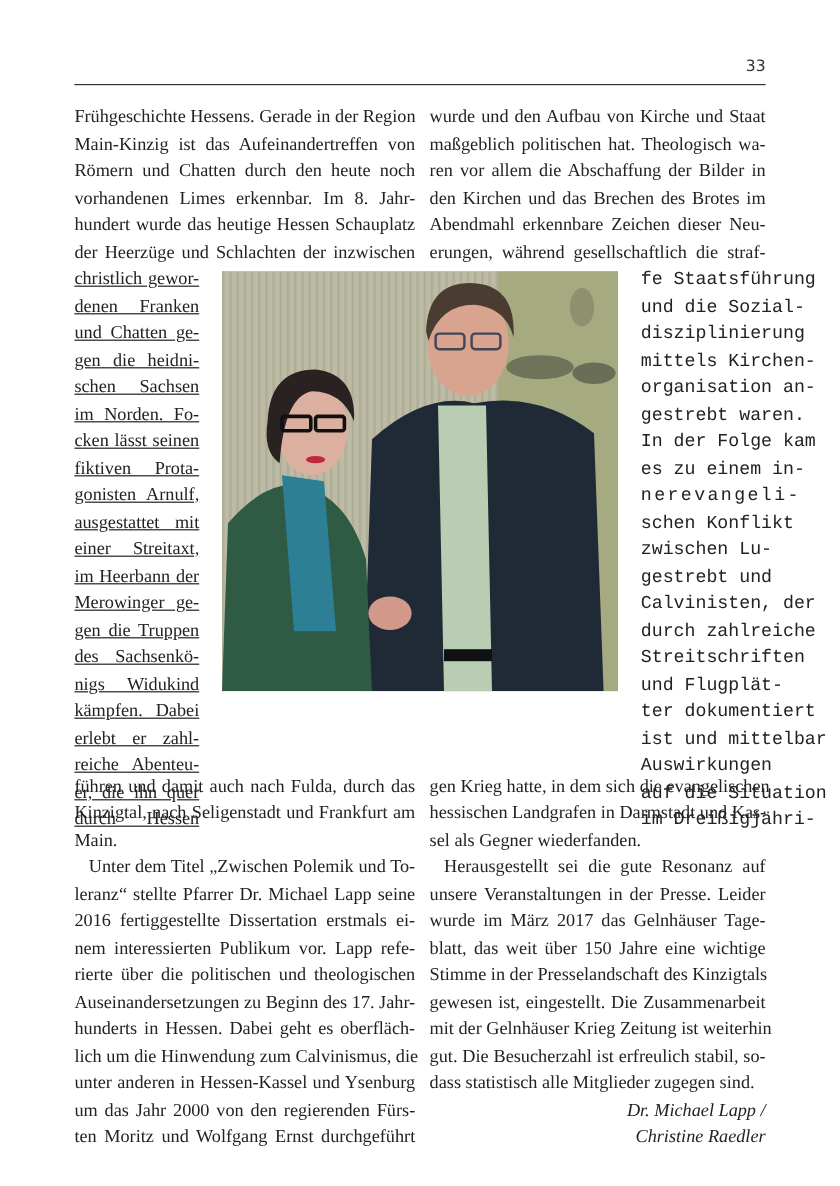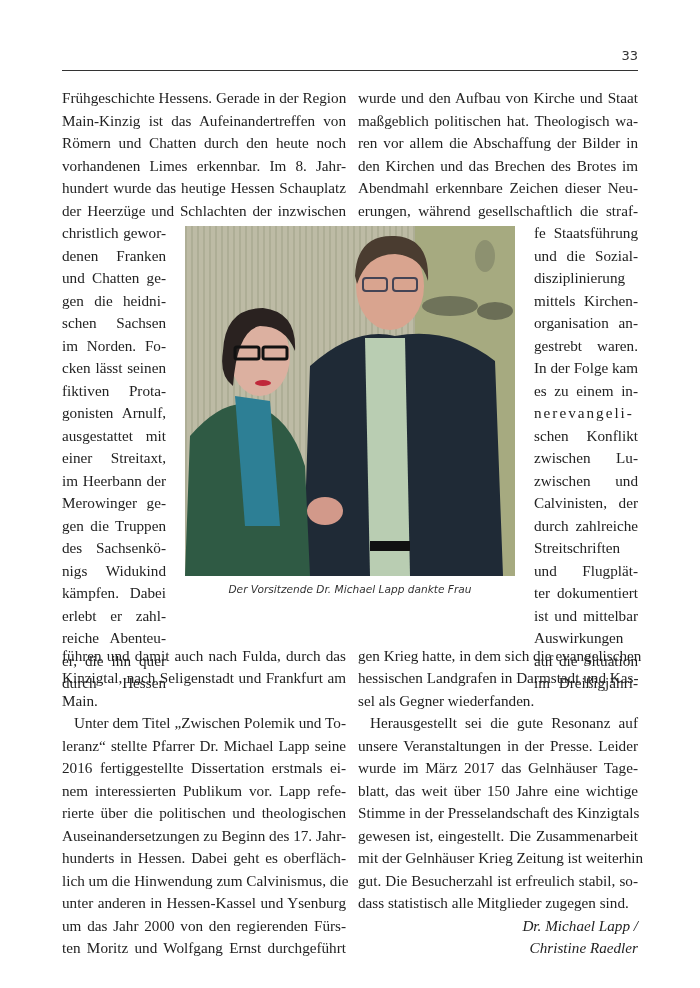--- a/index.html
+++ b/index.html
@@ -5,22 +5,22 @@
   html, body { margin:0; padding:0; background:#ffffff; }
   body { width:700px; height:988px; position:relative; overflow:hidden;
          font-family:"Liberation Serif", "DejaVu Serif", serif; color:#222; }
   .header { position:absolute; left:62px; top:48px; width:576px; height:22px; border-bottom:1.5px solid #333; }
   .header .title { position:absolute; left:0; right:0; top:2px; text-align:center;
                    font-family:"DejaVu Sans", sans-serif; font-size:11px; color:#555; letter-spacing:0.2px; }
   .header .pageno { position:absolute; right:0; top:0px; font-family:"DejaVu Sans", sans-serif; font-size:13px; color:#333; }
   .line { position:absolute; font-size:15.2px; line-height:22.5px; white-space:nowrap; text-align:justify; text-align-last:justify; }
   .col-l { left:62px; width:284px; }
   .col-r { left:358px; width:280px; }
-  .narrow-l { left:62px; width:104px; }
-  .narrow-r { left:534px; width:104px; }
+  .narrow-l { left:62px; width:104px;text-decoration:underline; }
+  .narrow-r { left:534px; width:104px;font-family:Liberation Mono, monospace; }
   .last { text-align-last:left; }
   .ital { font-style:italic; text-align:right; text-align-last:right; }
   .photo { position:absolute; left:185px; top:226px; width:330px; height:350px; overflow:hidden; background:#b8b9a0; }
   .caption { position:absolute; left:185px; top:580px; width:330px; text-align:center;
              font-family:"DejaVu Sans", sans-serif; font-style:italic; font-size:10.6px; line-height:18px; color:#333; }
 </style>
 </head>
 <body>
 
 <div class="header">
@@ -82,21 +82,21 @@
 <div class="line narrow-r" style="top:245px">und die Sozial-</div>
 <div class="line narrow-r" style="top:267px">disziplinierung</div>
 <div class="line narrow-r" style="top:290px">mittels Kirchen-</div>
 <div class="line narrow-r" style="top:312px">organisation an-</div>
 <div class="line narrow-r" style="top:335px">gestrebt waren.</div>
 <div class="line narrow-r" style="top:357px">In der Folge kam</div>
 <div class="line narrow-r" style="top:380px">es zu einem in-</div>
 <div class="line narrow-r" style="top:402px; letter-spacing:2px">nerevangeli-</div>
 <div class="line narrow-r" style="top:425px">schen Konflikt</div>
 <div class="line narrow-r" style="top:447px">zwischen Lu-</div>
-<div class="line narrow-r" style="top:470px">zwischen und</div>
+<div class="line narrow-r" style="top:470px">gestrebt und</div>
 <div class="line narrow-r" style="top:492px">Calvinisten, der</div>
 <div class="line narrow-r" style="top:515px">durch zahlreiche</div>
 <div class="line narrow-r" style="top:537px">Streitschriften</div>
 <div class="line narrow-r" style="top:560px">und Flugplät-</div>
 <div class="line narrow-r" style="top:582px">ter dokumentiert</div>
 <div class="line narrow-r" style="top:605px">ist und mittelbar</div>
 <div class="line narrow-r" style="top:627px">Auswirkungen</div>
 <div class="line narrow-r" style="top:650px">auf die Situation</div>
 <div class="line narrow-r" style="top:672px">im Dreißigjähri-</div>
 
@@ -142,14 +142,13 @@
     <ellipse cx="75" cy="130" rx="30" ry="40" fill="#dcb0a0"></ellipse>
     <path d="M38 125 Q40 82 78 82 Q112 86 110 125 Q100 100 75 100 Q52 104 48 160 Q34 150 38 125 Z" fill="#2a2220"></path>
     <rect x="50" y="121" width="24" height="12" rx="2" fill="none" stroke="#111" stroke-width="3"></rect>
     <rect x="78" y="121" width="24" height="12" rx="2" fill="none" stroke="#111" stroke-width="3"></rect>
     <ellipse cx="78" cy="157" rx="8" ry="3" fill="#c0283a"></ellipse>
     <ellipse cx="140" cy="285" rx="18" ry="14" fill="#d2998a"></ellipse>
   </svg>
 </div>
 
 <div class="caption">
-  <div>Der Vorsitzende Dr. Michael Lapp dankte Frau</div>
 </div>
 
 </body></html>

